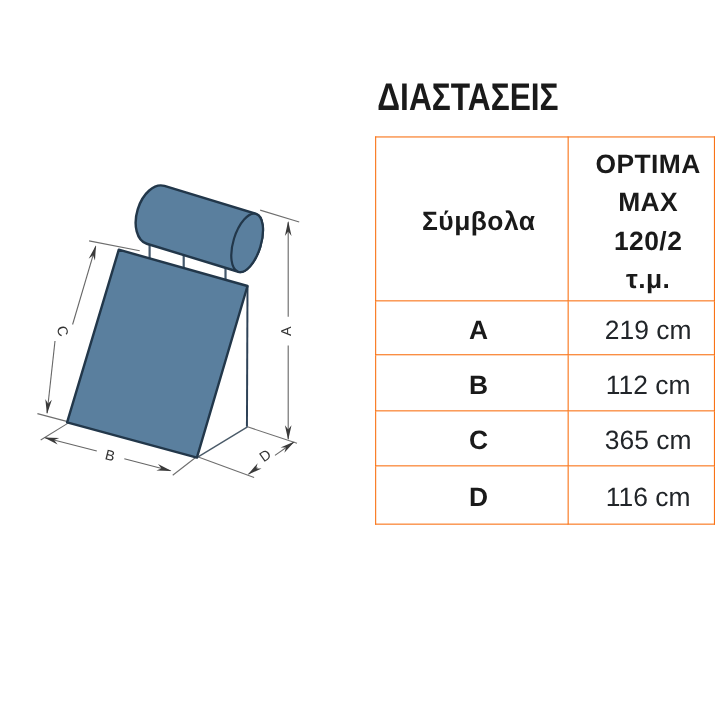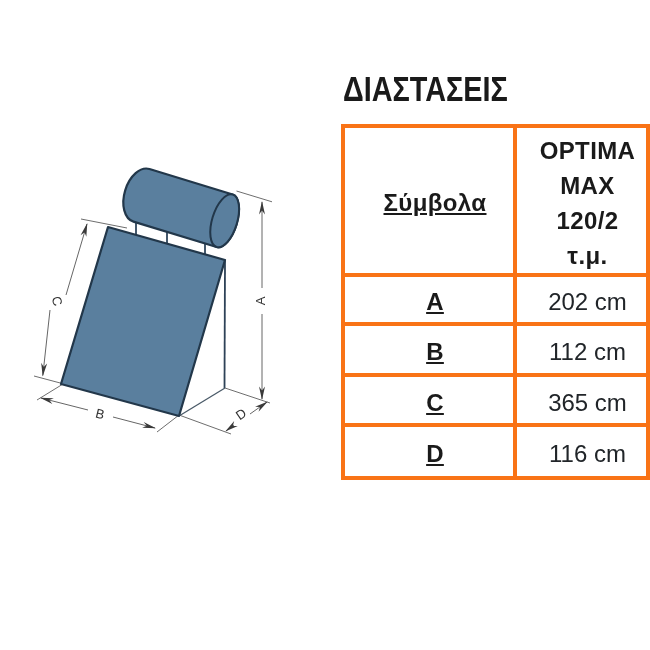--- a/index.html
+++ b/index.html
@@ -1,40 +1,40 @@
 <!DOCTYPE html>
 <html><head>
 <meta charset="utf-8">
 <style>
   html,body{margin:0;padding:0;background:#ffffff;width:650px;height:650px;overflow:hidden;}
   body{font-family:"Liberation Sans",sans-serif;position:relative;}
   .heading{position:absolute;left:343px;top:69px;font-size:35px;font-weight:bold;color:#1a1a1a;white-space:nowrap;transform:scaleX(0.823);transform-origin:0 0;}
   table.dim{position:absolute;left:341px;top:124px;border-collapse:collapse;table-layout:fixed;}
-  table.dim td,table.dim th{border:4px solid #f97316;text-align:center;vertical-align:middle;padding:5px 0 0 12px;}
-  .c1{width:176px;text-decoration:underline;}
+  table.dim td,table.dim th{border:1px solid #f97316;text-align:center;vertical-align:middle;padding:5px 0 0 12px;}
+  .c1{width:176px;}
   .c2{width:125px;}
   .b{font-weight:bold;color:#1a1a1a;font-size:24px;letter-spacing:0.4px;}
   .v{font-weight:normal;color:#212529;font-size:24px;}
   .lh35{line-height:35px;}
   .lh34{line-height:34px;}
 </style>
 </head>
 <body>
 
 <div class="heading">ΔΙΑΣΤΑΣΕΙΣ</div>
 
 <table class="dim">
   <tbody>
   <tr style="height:149px;">
     <td class="c1 b">Σύμβολα</td>
     <td class="c2 b lh35">OPTIMA<br>MAX<br>120/2<br>τ.μ.</td>
   </tr>
   <tr style="height:49px;">
     <td class="c1 b">A</td>
-    <td class="c2 v">202 cm</td>
+    <td class="c2 v">219 cm</td>
   </tr>
   <tr style="height:51px;">
     <td class="c1 b">B</td>
     <td class="c2 v">112 cm</td>
   </tr>
   <tr style="height:50px;">
     <td class="c1 b">C</td>
     <td class="c2 v">365 cm</td>
   </tr>
   <tr style="height:53px;">

